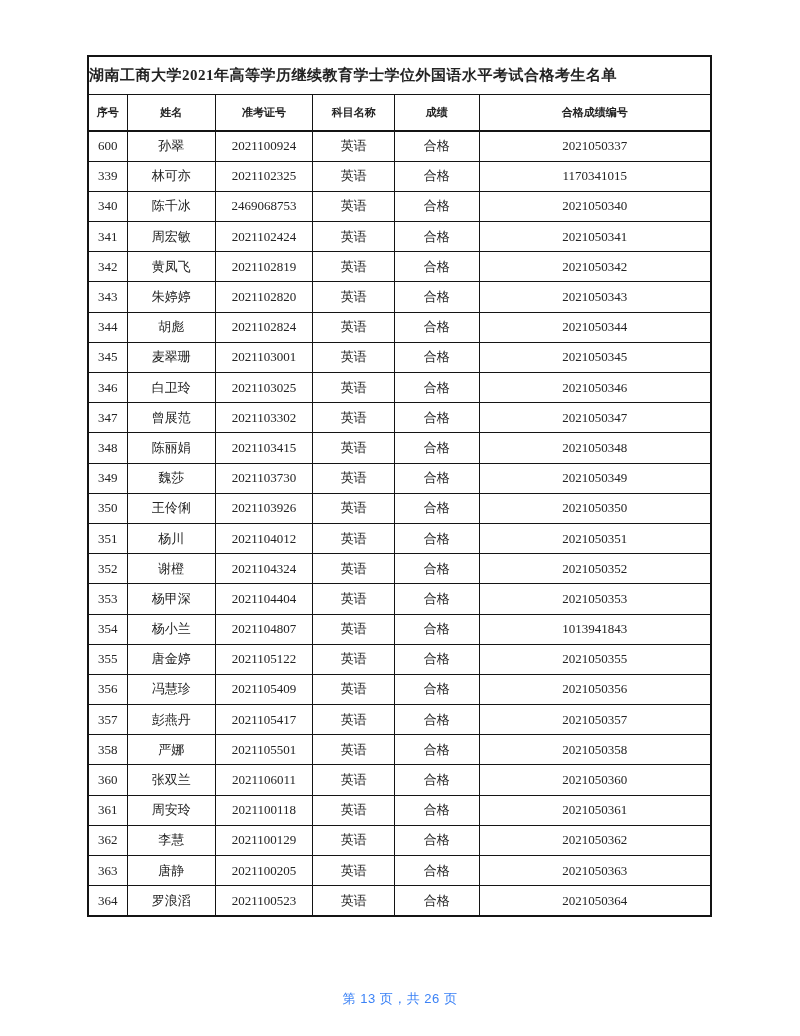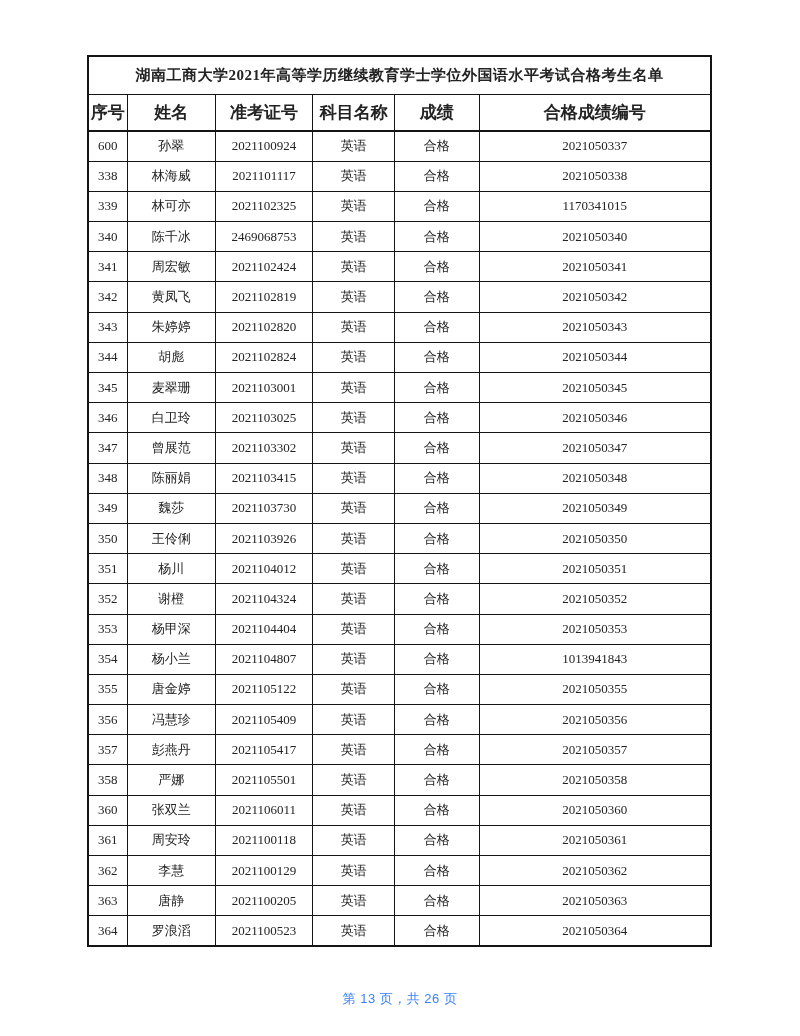--- a/index.html
+++ b/index.html
@@ -27,28 +27,28 @@
     background: #ffffff;
   }
   table.results, table.results th, table.results td {
     border: 1.6px solid #141414;
   }
   table.results { border-width: 2.4px; }
   th.doc-title {
     height: 38px;
     font-size: 15px;
     font-weight: bold;
-    text-align: center;
+    text-align: left;
     vertical-align: middle;
     letter-spacing: 0.5px;
     border-bottom-width: 2px;
   }
   tr.head-row th {
     height: 37px;
-    font-size: 17px;
+    font-size: 11px;
     font-weight: bold;
     text-align: center;
     vertical-align: middle;
     border-bottom-width: 2px;
   }
   tbody.data-body td {
     height: 30.2px;
     font-size: 13px;
     font-weight: normal;
     text-align: center;
@@ -98,28 +98,20 @@
     <tbody class="data-body">
         <tr>
       <td>600</td>
       <td>孙翠</td>
       <td>2021100924</td>
       <td>英语</td>
       <td>合格</td>
       <td>2021050337</td>
     </tr>
         <tr>
-      <td>338</td>
-      <td>林海威</td>
-      <td>2021101117</td>
-      <td>英语</td>
-      <td>合格</td>
-      <td>2021050338</td>
-    </tr>
-        <tr>
       <td>339</td>
       <td>林可亦</td>
       <td>2021102325</td>
       <td>英语</td>
       <td>合格</td>
       <td>1170341015</td>
     </tr>
         <tr>
       <td>340</td>
       <td>陈千冰</td>

